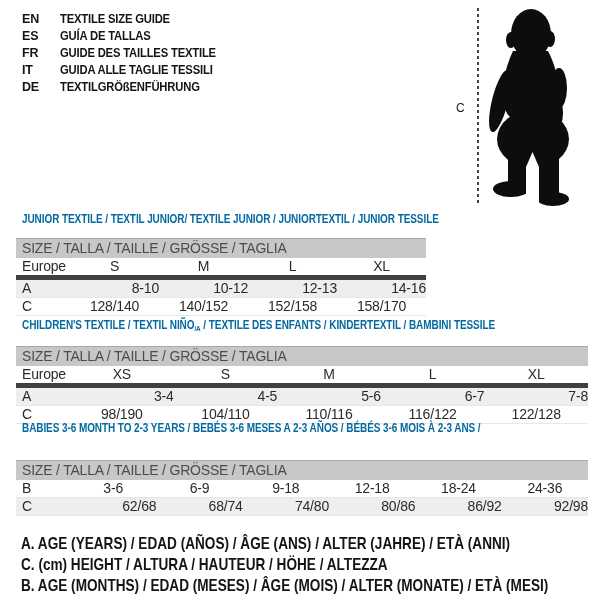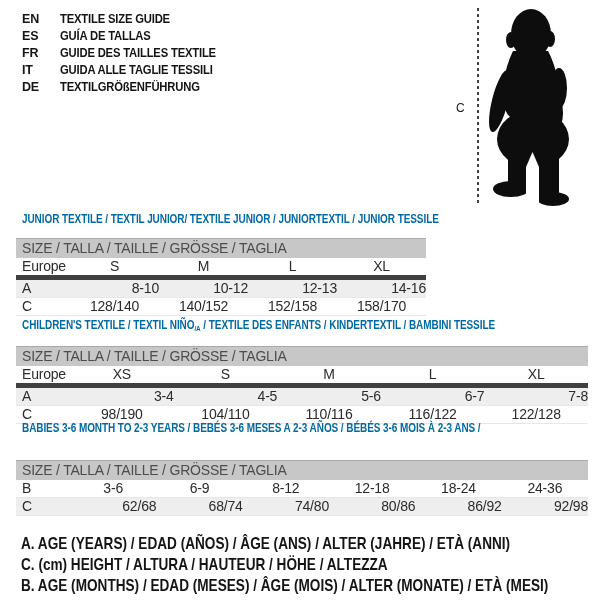--- a/index.html
+++ b/index.html
@@ -188,21 +188,21 @@
       <col>
     </colgroup>
   <tbody>
       <tr class="bar-row">
     <td colspan="7">SIZE / TALLA / TAILLE / GRÖSSE / TAGLIA</td>
   </tr>
   <tr class="data-row">
     <td class="lbl">B</td>
     <td>3-6</td>
     <td>6-9</td>
-    <td>8-12</td>
+    <td>9-18</td>
     <td>12-18</td>
     <td>18-24</td>
     <td>24-36</td>
   </tr>
   <tr class="data-row shade">
     <td class="lbl">C</td>
     <td>62/68</td>
     <td>68/74</td>
     <td>74/80</td>
     <td>80/86</td>

